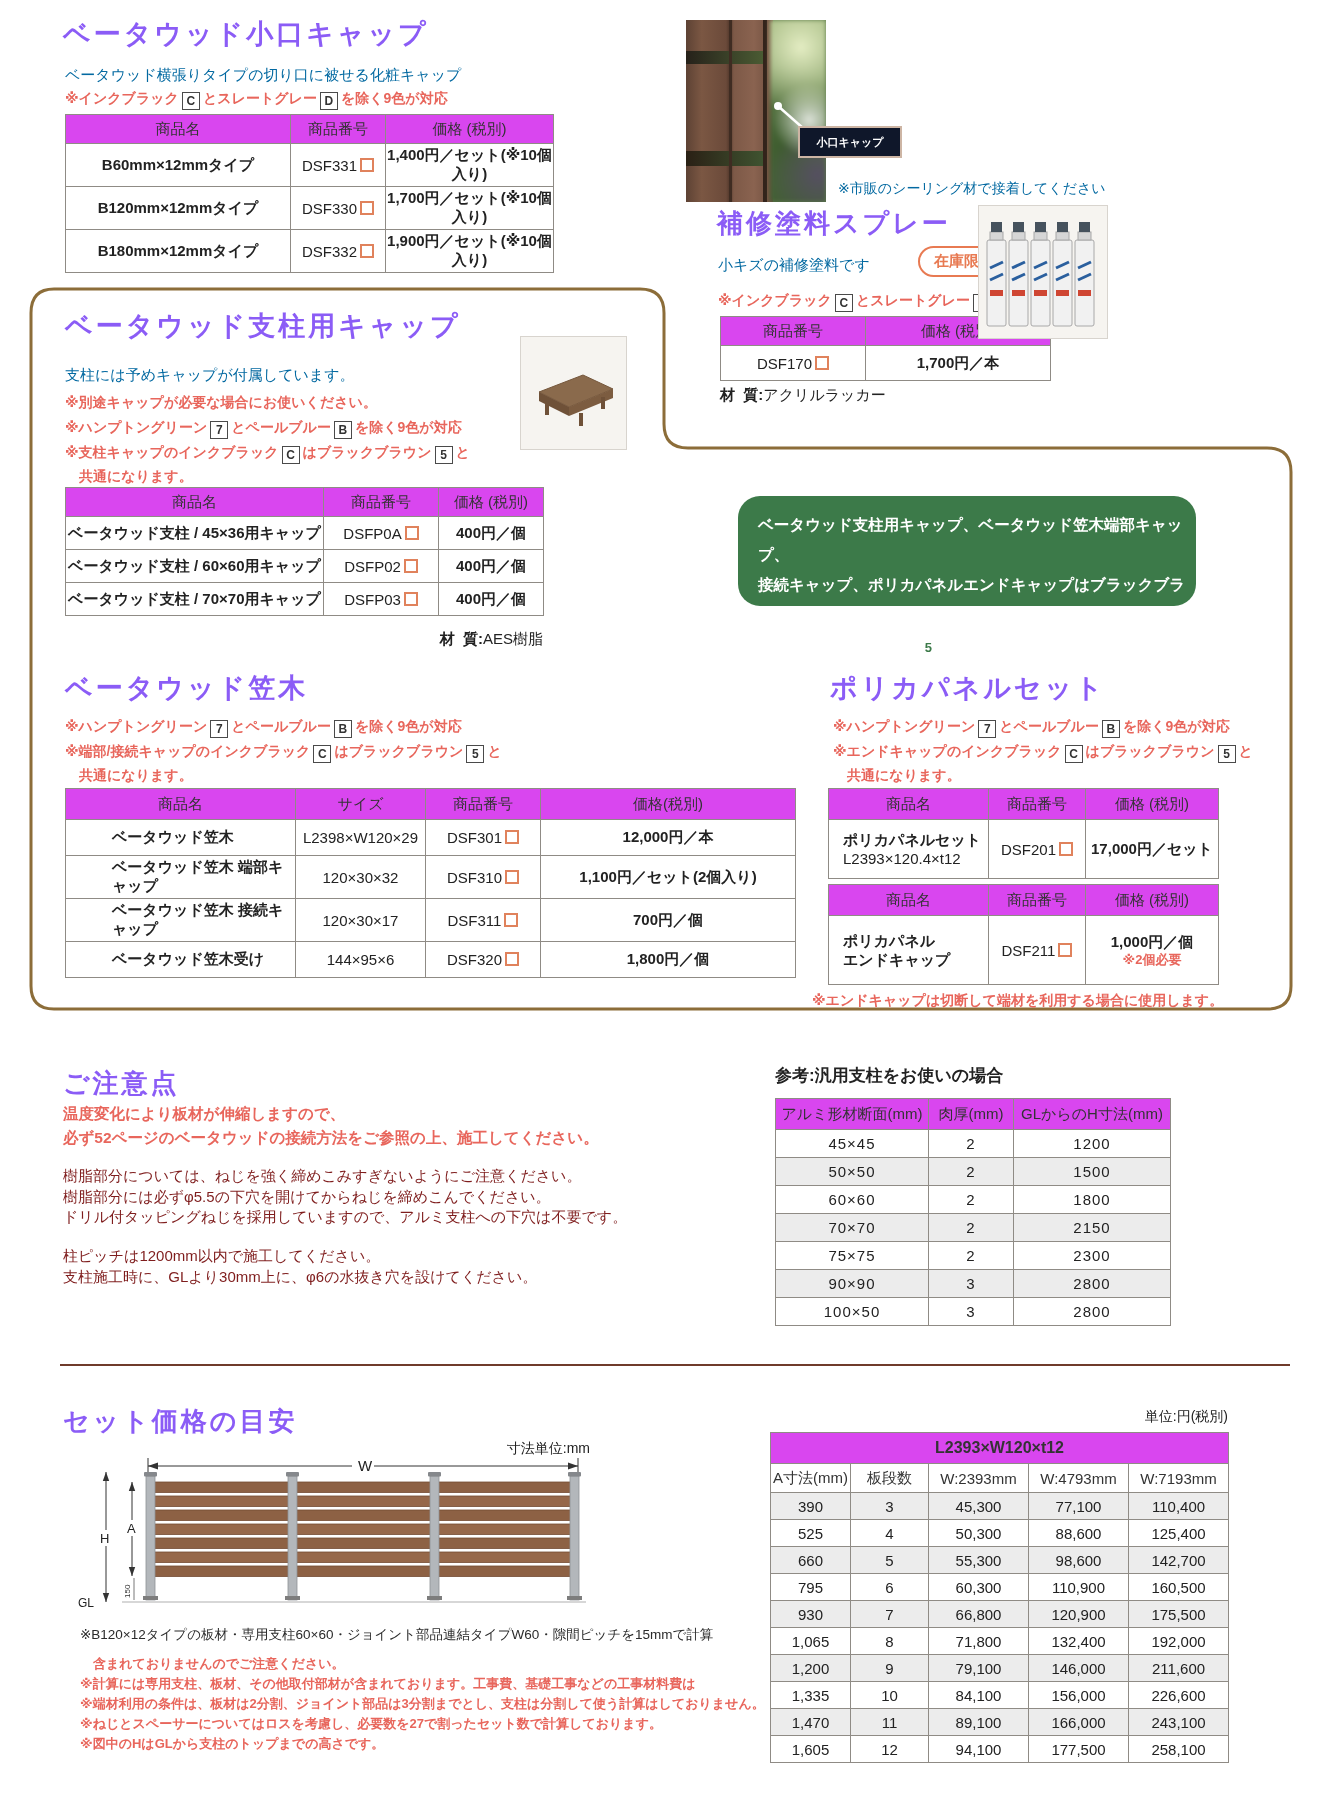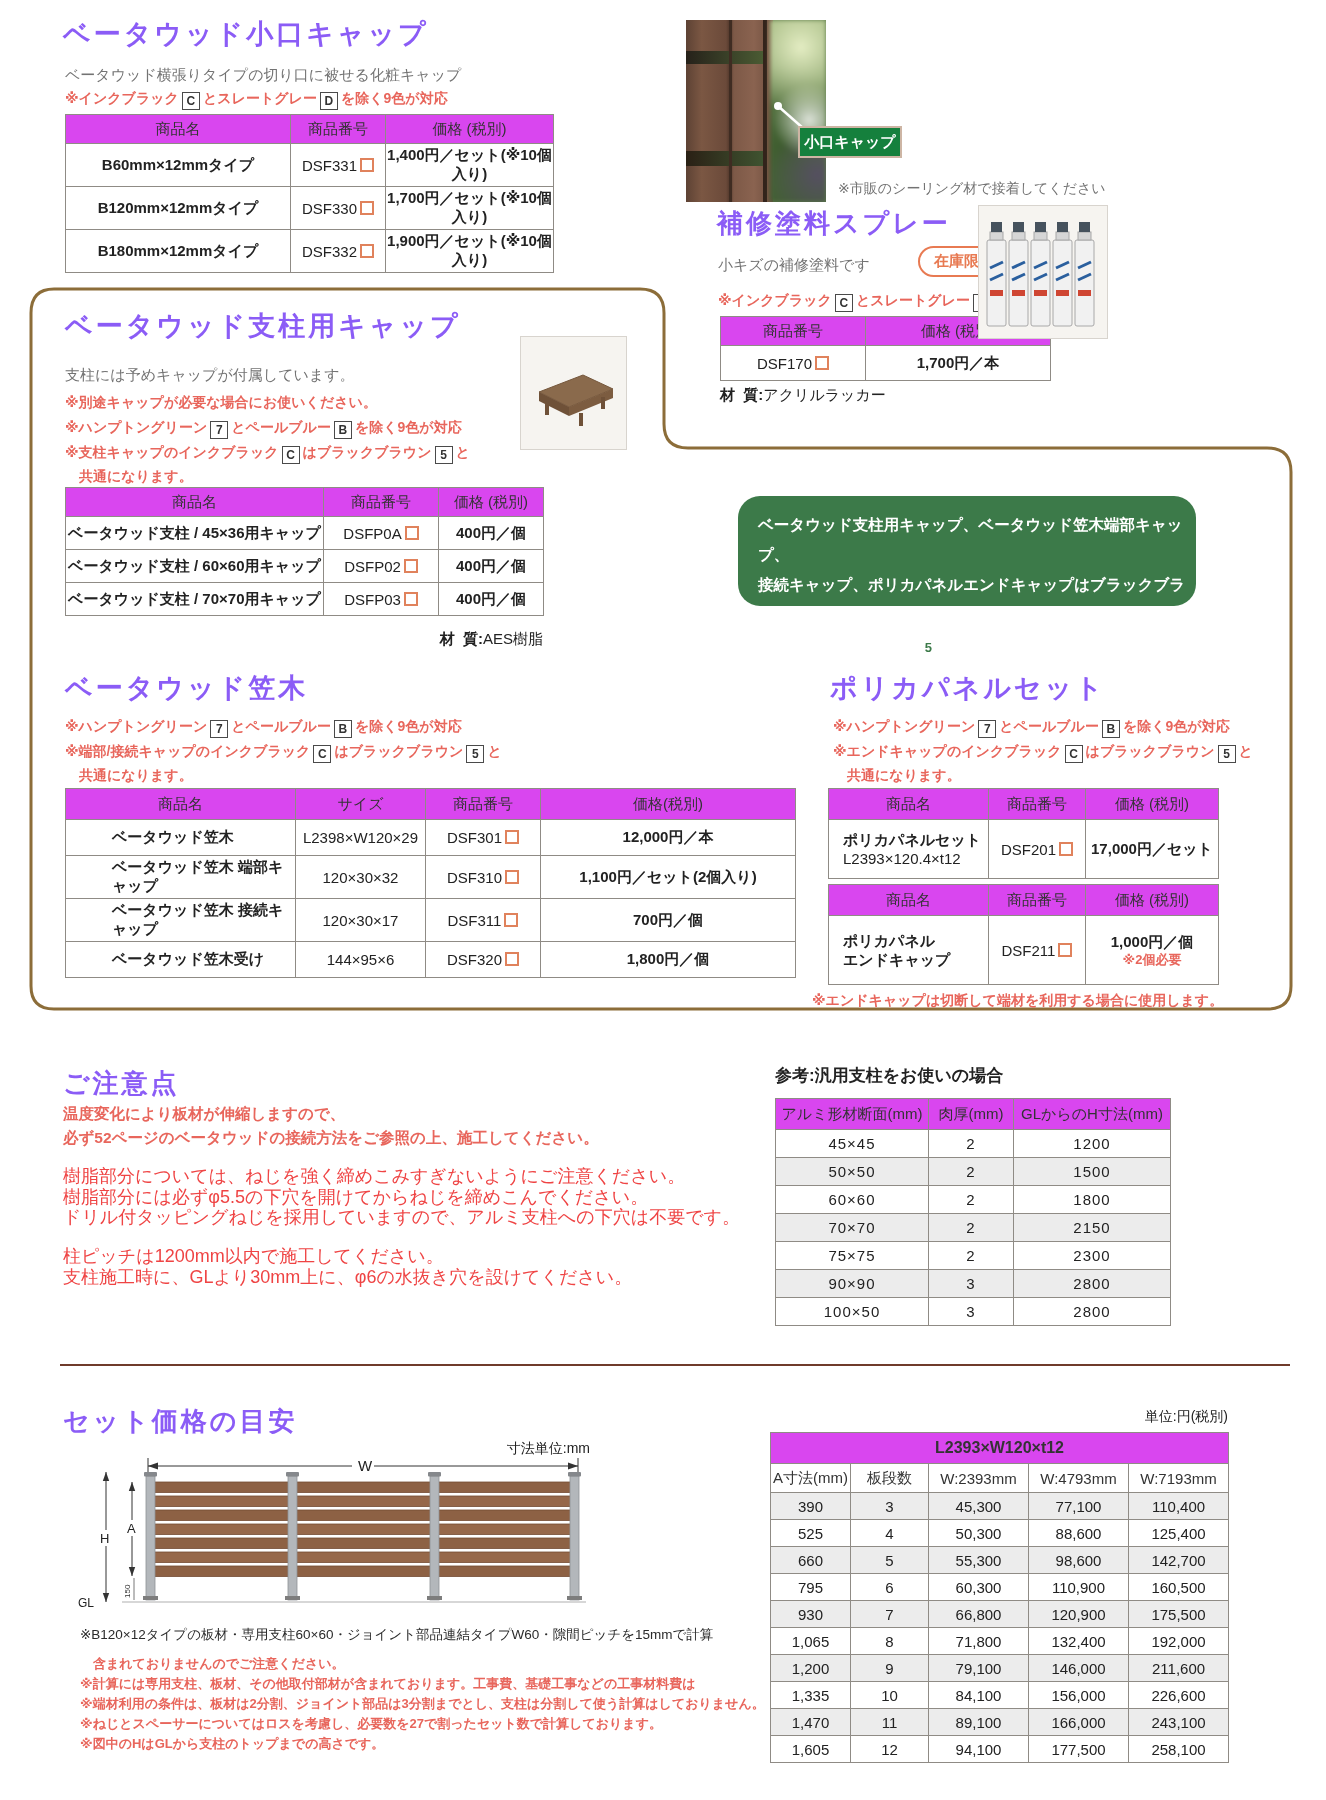--- a/index.html
+++ b/index.html
@@ -1,21 +1,21 @@
 <!DOCTYPE html>
 <html><head>
 <meta charset="utf-8">
 <style>
   html,body{margin:0;padding:0;background:#fff;}
   #page{position:relative;width:1326px;height:1800px;background:#fff;overflow:hidden;
         font-family:"Liberation Sans","DejaVu Sans",sans-serif;color:#222;}
   .abs{position:absolute;}
   .sertitle{font-family:"Liberation Serif","DejaVu Serif",serif;font-size:27px;color:#8b5cf6;
             font-weight:bold;letter-spacing:3px;}
-  .desc{font-size:15px;color:#737373;}
+  .desc{font-size:15px;color:#0369a1;}
   .rn{color:#e8665c;font-weight:bold;font-size:14px;line-height:25px;}
   .k{font-style:normal;display:inline-block;min-width:14px;height:16px;line-height:16px;
      border:1.5px solid #4a4a4a;background:#fff;color:#333;font-weight:bold;font-size:12px;
      text-align:center;margin:0 3px;vertical-align:-2px;padding:0 1px;}
   .kg{font-style:normal;display:inline-block;min-width:15px;height:17px;line-height:17px;
       background:#fff;color:#3c7a49;font-weight:bold;font-size:13px;text-align:center;
       margin:0 4px;vertical-align:-2px;padding:0 1px;}
   .tb{border-collapse:collapse;table-layout:fixed;background:#fff;}
   .tb th{background:#d946ef;font-weight:normal;border:1px solid #8f8b85;font-size:15px;color:#333;padding:2px 0;}
   .tb td{border:1px solid #8f8b85;text-align:center;font-size:15px;color:#222;padding:2px 0;background:#fff;}
@@ -35,25 +35,25 @@
   .ln{font-weight:bold;text-align:left !important;padding-left:46px !important;}
   .code::after{content:"";display:inline-block;width:10px;height:10px;border:2px solid #e0825c;
                margin-left:3px;vertical-align:-1px;background:#fff;}
   .pname{text-align:left !important;padding-left:14px !important;line-height:19px;}
   .b{font-weight:bold;}
   .sub-red{color:#e8665c;font-weight:bold;font-size:13px;line-height:15px;}
   .material{font-size:15px;color:#222;}
   .material b{font-weight:bold;}
   .badge{border:2.5px solid #e87a52;border-radius:17px;color:#e87a52;font-weight:bold;
          font-size:15px;padding:4px 14px;display:inline-block;background:#fff;}
-  .tag{background:#15803d;border:2px solid #cdb5a4;color:#fff;font-weight:bold;font-size:15px;
+  .tag{background:#0f172a;border:2px solid #cdb5a4;color:#fff;font-weight:bold;font-size:11px;
        text-align:center;line-height:28px;}
   .greenbox{background:#3c7a49;border-radius:22px;color:#fff;font-weight:bold;
             font-size:15.5px;line-height:30px;padding:14px 0 0 20px;}
-  .bk{font-size:18px;color:#ef4444;line-height:20.5px;}
+  .bk{font-size:15px;color:#7f1d1d;line-height:20.5px;}
   .redbig{color:#e8665c;font-weight:bold;font-size:15.5px;line-height:24px;}
   .smallnote{font-size:13.5px;color:#2b2b2b;}
   .smallred{color:#e8665c;font-weight:bold;font-size:13px;line-height:20px;}
   .sankotitle{font-size:17px;font-weight:bold;color:#222;}
   .unitlabel{font-size:14px;color:#222;text-align:right;}
   .photo{overflow:hidden;background:#5e7b4a;}
   .pf{position:absolute;left:0;top:0;width:62%;height:100%;
       background:linear-gradient(90deg,#5d4234 0%,#7b5743 18%,#6b4a3a 46%,#54392c 50%,#7d5947 55%,#8a6350 78%,#6f4e3e 100%);}
   .gap1{position:absolute;left:0;top:17%;width:55%;height:7%;background:linear-gradient(90deg,#26211a,#4a5b33);}
   .gap2{position:absolute;left:0;top:72%;width:55%;height:8%;background:linear-gradient(90deg,#2a2015,#3f5330);}

